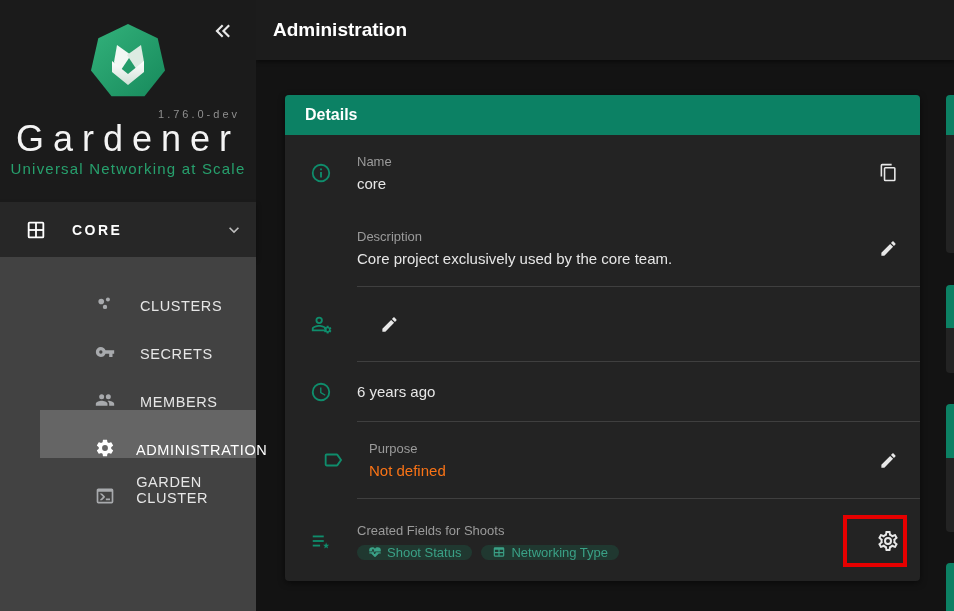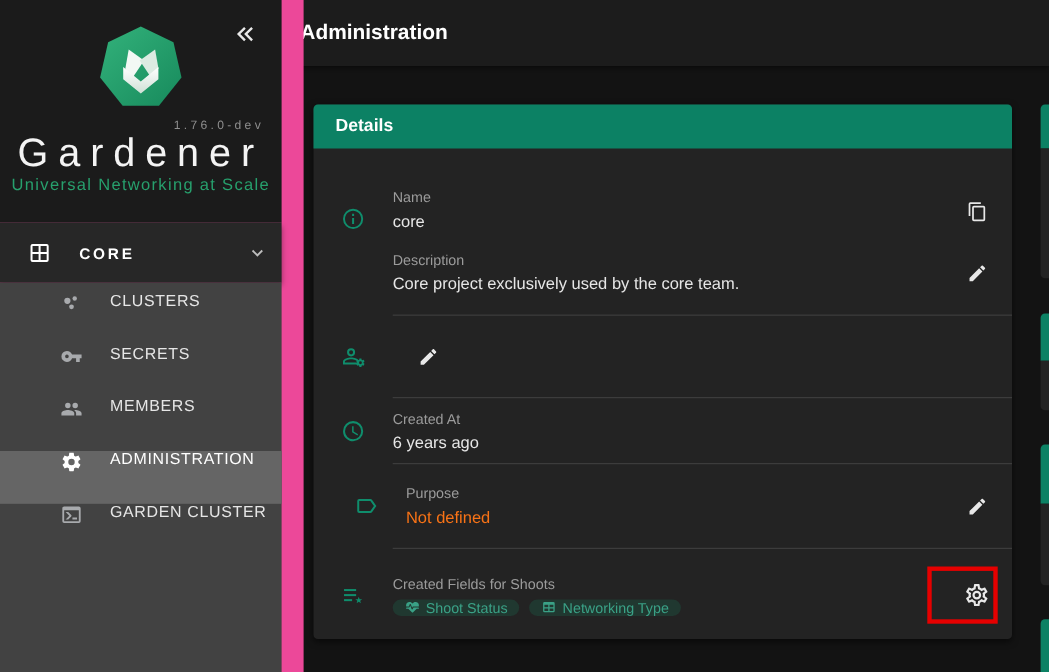--- a/index.html
+++ b/index.html
@@ -1,38 +1,38 @@
 <!DOCTYPE html>
 <html><head>
 <meta charset="utf-8">
 <style>
   * { margin:0; padding:0; box-sizing:border-box; }
   html,body { width:954px; height:611px; overflow:hidden; background:#131313;
               font-family:"Liberation Sans", sans-serif; }
   .stage { position:relative; width:954px; height:611px; background:#131313; overflow:hidden; }
 
   
-  .sidebar { position:absolute; left:0; top:0; width:276px; height:611px; background:#ec4899; z-index:5; }
+  .sidebar { position:absolute; left:0; top:0; width:256px; height:611px; background:#a3a3a3; z-index:5; }
   .brand { position:absolute; left:0; top:0; width:256px; height:202px; background:#1b1b1b; }
   .collapse-btn { position:absolute; right:20px; top:18px; width:26px; height:26px; border:none;
                   background:transparent; color:#e8e8e8; cursor:pointer; padding:0; }
   .logo-wrap { position:absolute; left:50%; top:22px; transform:translateX(-50%); }
   .version { position:absolute; right:16px; top:108px; font-size:11px; letter-spacing:3px; color:#8f8f8f; }
   .app-title { position:absolute; left:0; right:0; top:118px; text-align:center; color:#f4f4f4;
                font-size:36px; font-weight:300; letter-spacing:9px; }
   .app-tagline { position:absolute; left:0; right:0; top:160px; text-align:center; color:#27a06d;
                  font-size:15px; letter-spacing:1.2px; }
   .project-selector { position:absolute; left:0; top:202px; width:256px; height:55px; background:#272727;
                       display:flex; align-items:center; cursor:pointer;
                       box-shadow:0 3px 5px rgba(0,0,0,.35); }
   .project-selector .grid-ic { width:72px; display:flex; justify-content:center; }
   .project-label { flex:1; color:#ffffff; font-size:14px; font-weight:bold; letter-spacing:2.5px; }
   .project-chevron { width:44px; display:flex; justify-content:center; color:#bdbdbd; }
   .nav { position:absolute; left:0; top:257px; width:256px; bottom:0; background:#424242; padding-top:9px; }
-  .nav-item { height:48px; display:flex; align-items:flex-start; cursor:pointer; }
+  .nav-item { height:48px; display:flex; align-items:flex-end; cursor:pointer;margin-left:40px; }
   .nav-item .nav-ic { width:79px; padding-left:55px; display:flex; color:#a8aaad; }
   .nav-item .nav-label { color:#e6e6e6; font-size:14.5px; letter-spacing:.6px; padding-left:21px; }
   .nav-item.selected { background:#656565; }
   .nav-item.selected .nav-ic { color:#ffffff; }
   .nav-item.selected .nav-label { color:#ffffff; }
 
   
   .topbar { position:absolute; left:256px; top:0; width:698px; height:60px; background:#1c1c1c;
             display:flex; align-items:center; box-shadow:0 2px 4px rgba(0,0,0,.45); z-index:4; }
   .page-title { color:#ffffff; font-size:19px; font-weight:bold; padding-left:17px; }
@@ -55,21 +55,21 @@
   .owner-line { display:flex; align-items:center; gap:11px; }
   .owner-link { color:#3fa98b; font-size:15px; text-decoration:underline; cursor:pointer; }
   .chips { display:flex; gap:9px; margin-top:1px; }
   .chip { display:flex; align-items:center; gap:5px; height:15px; padding:0 11px; border-radius:13px;
           background:#203830; color:#3aa186; font-size:13px; }
   .gear-cell { position:relative; }
   .highlight-box { position:absolute; left:-13px; top:-8px; width:64px; height:52px;
                    border:4px solid #e60000; pointer-events:none; }
 
   
-  .row-name        { min-height:75px;align-items:flex-end; }
+  .row-name        { min-height:75px; }
   .row-description { min-height:76px; }
   .row-owner       { min-height:74px; }
   .row-created     { min-height:59px; }
   .row-purpose     { min-height:76px;margin-left:12px; }
   .row-custom      { min-height:84px; }
 
   
   .sliver { position:absolute; left:946px; width:8px; }
   .sliver.hdr { background:#0c8164; border-radius:4px 0 0 0; }
   .sliver.bod { background:#232323; border-radius:0 0 0 4px; }
@@ -246,21 +246,20 @@
 
     <div class="divider"></div>
 
     <div class="field-row row-created">
       <span class="icon-col">
         <svg width="22" height="22" viewBox="0 0 24 24" fill="currentColor">
             <path d="M12,20A8,8 0 0,0 20,12A8,8 0 0,0 12,4A8,8 0 0,0 4,12A8,8 0 0,0 12,20M12,2A10,10 0 0,1 22,12A10,10 0 0,1 12,22C6.47,22 2,17.5 2,12A10,10 0 0,1 12,2M12.5,7V12.25L17,14.92L16.25,16.15L11,13V7H12.5Z"></path>
           </svg>
       </span>
       <div class="content-col">
-        <span class="f-label">Created At</span>
         <span class="f-value">6 years ago</span>
       </div>
       <div class="action-col"></div>
     </div>
 
     <div class="divider"></div>
 
     <div class="field-row row-purpose">
       <span class="icon-col">
         <svg width="22" height="22" viewBox="0 0 24 24" fill="currentColor">

